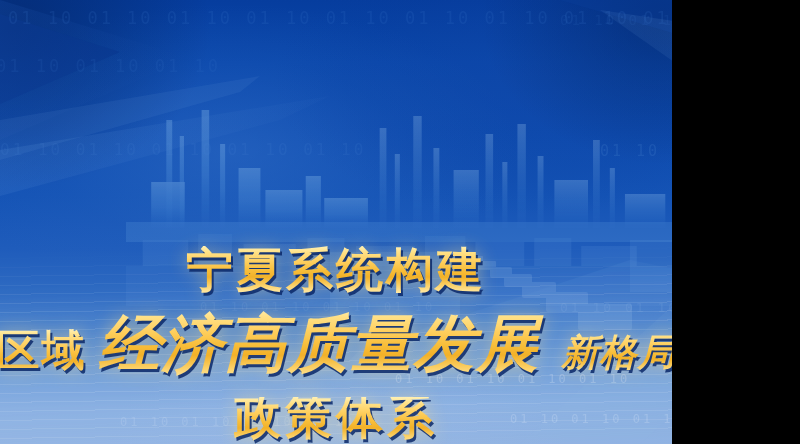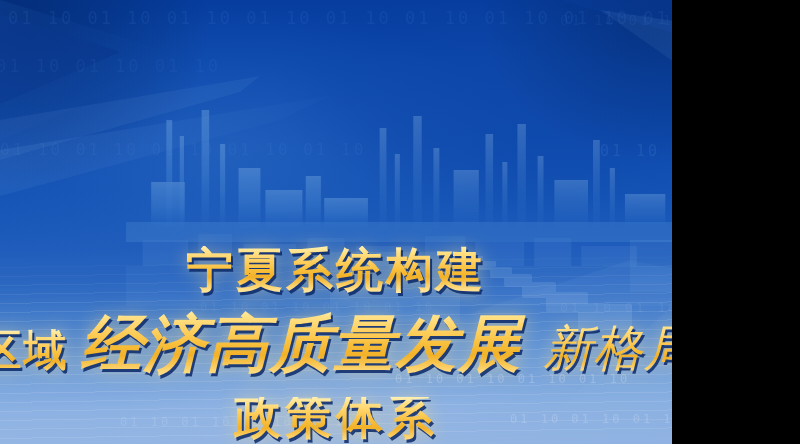--- a/index.html
+++ b/index.html
@@ -203,23 +203,23 @@
     font-family: "DejaVu Serif", serif;
     font-weight: 700;
     font-style: italic;
     font-size: 62px;
     letter-spacing: 1px;
     padding: 0 12px;
     transform: skewX(-4deg);
   }
   .l2-right {
     font-family: "DejaVu Serif", serif;
-    font-weight: 400;
+    font-weight: 700;
     font-style: italic;
-    font-size: 49px;
+    font-size: 37px;
     letter-spacing: 1px;
     padding-left: 10px;
   }
 
   .line3 {
     font-family: Liberation Mono, monospace;
     font-weight: 700;
     font-size: 47px;
     letter-spacing: 4px;
     margin-top: 22px;

